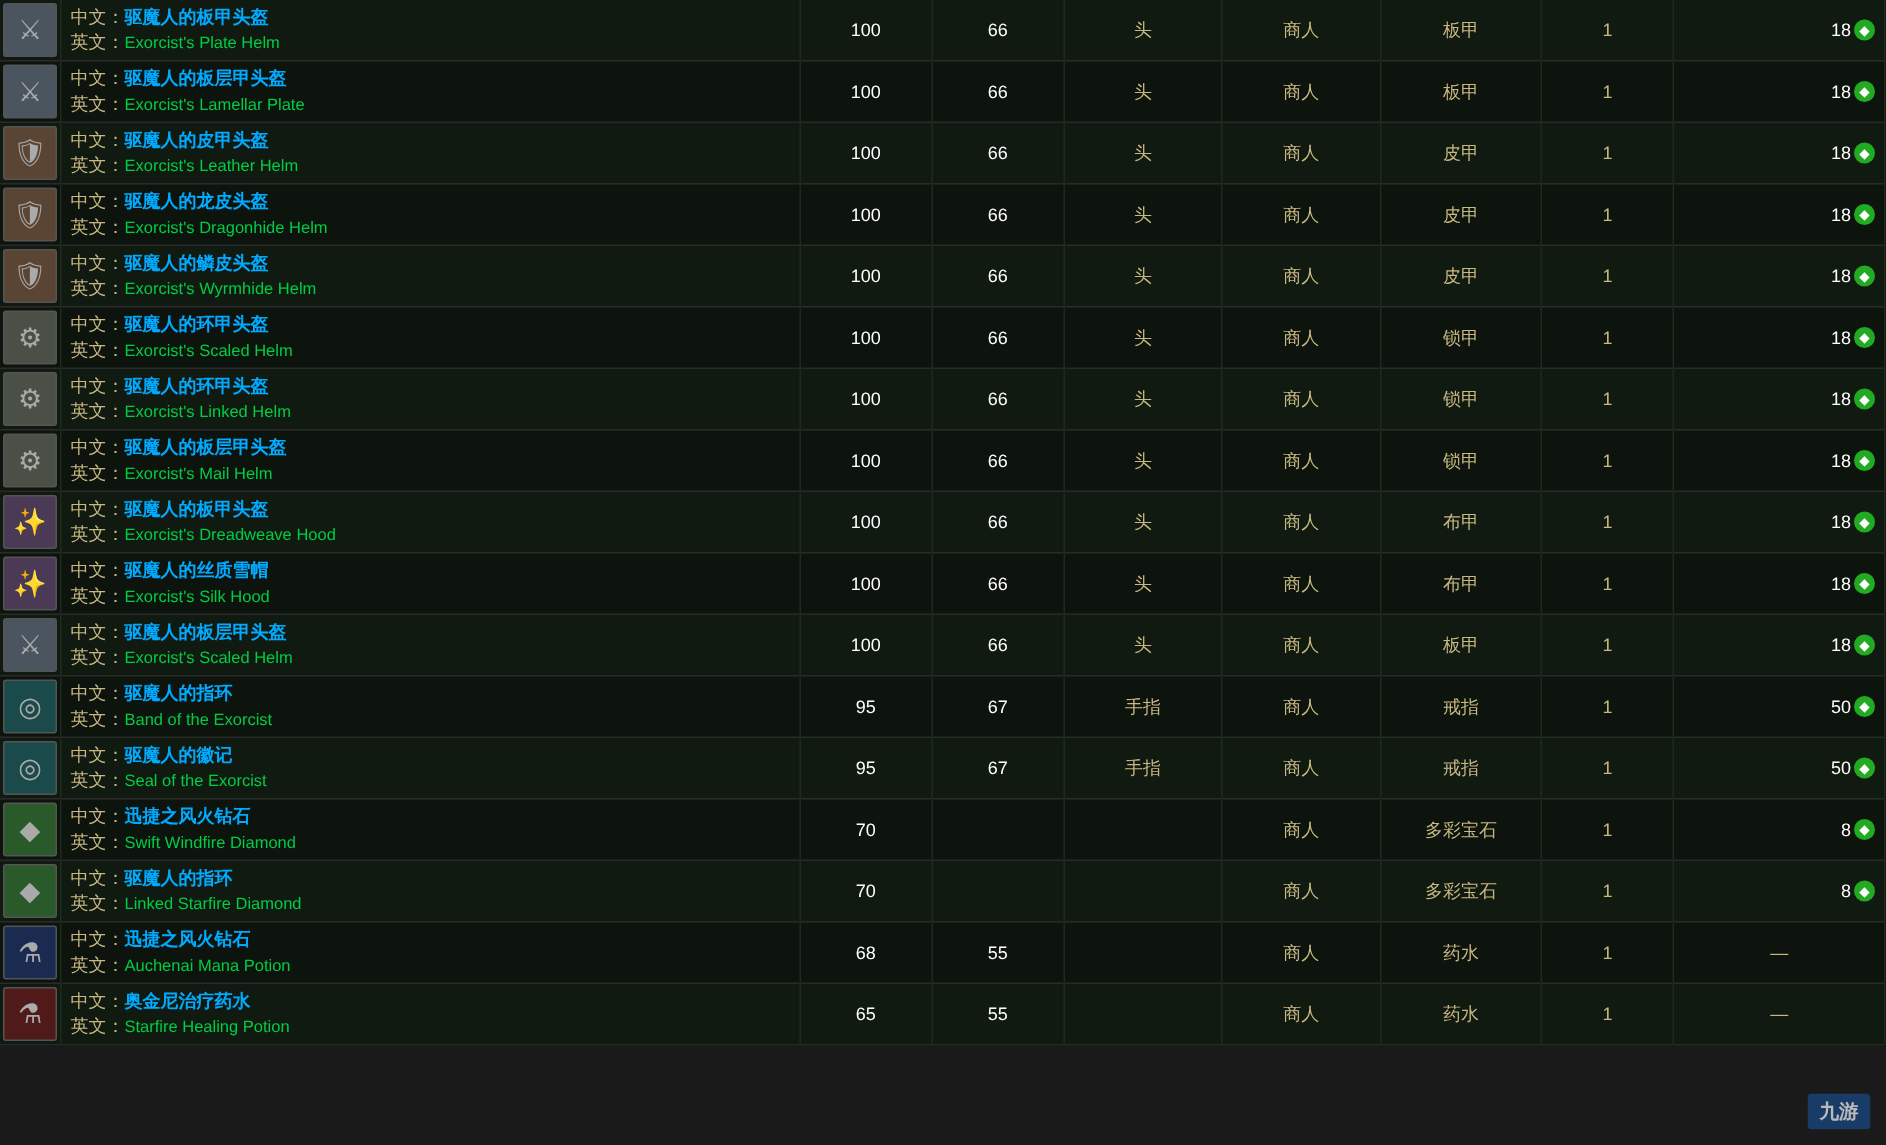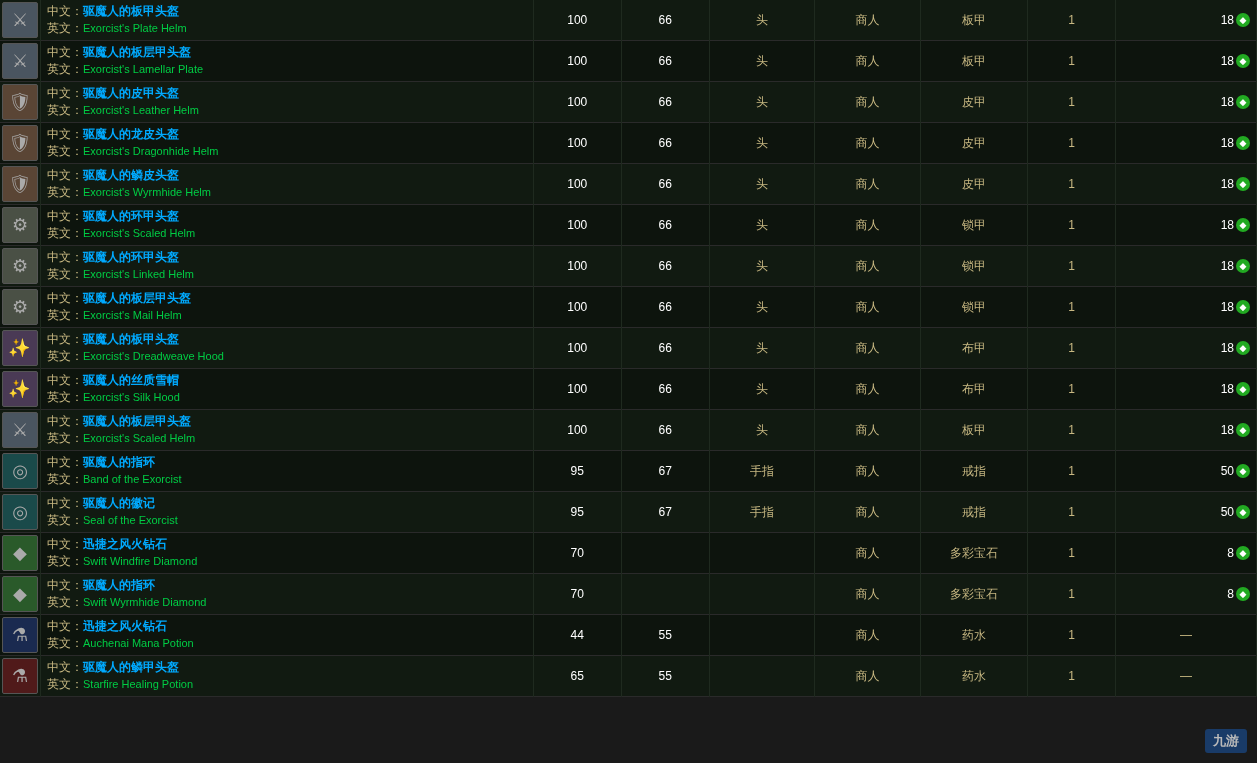--- a/index.html
+++ b/index.html
@@ -441,21 +441,21 @@
   </tr>
         <tr>
     <td class="item-icon">
       <div style="width:36px;height:36px;background:#2a5a2a;border:1px solid #555;border-radius:2px;display:flex;align-items:center;justify-content:center;font-size:18px;color:#aaa;">◆</div>
     </td>
     <td class="item-name-cell">
       <div>
         <span style="color:#c8b882;">中文：</span><span class="item-name-zh">驱魔人的指环</span>
       </div>
       <div>
-        <span style="color:#c8b882;">英文：</span><span class="item-name-en">Swift Wyrmhide Diamond</span>
+        <span style="color:#c8b882;">英文：</span><span class="item-name-en">Linked Starfire Diamond</span>
       </div>
     </td>
     <td class="col-num"><span style="color:#fff;">70</span></td>
     <td class="col-num"></td>
     <td class="col-text"></td>
     <td class="col-text"><span style="color:#c8b882;">商人</span></td>
     <td class="col-text"><span style="color:#c8b882;">多彩宝石</span></td>
     <td class="col-num"><span style="color:#c8b882;">1</span></td>
     <td class="col-price">
             <div style="display:flex;align-items:center;justify-content:flex-end;gap:2px;">
@@ -469,35 +469,35 @@
       <div style="width:36px;height:36px;background:#1a2a50;border:1px solid #555;border-radius:2px;display:flex;align-items:center;justify-content:center;font-size:18px;color:#aaa;">⚗</div>
     </td>
     <td class="item-name-cell">
       <div>
         <span style="color:#c8b882;">中文：</span><span class="item-name-zh">迅捷之风火钻石</span>
       </div>
       <div>
         <span style="color:#c8b882;">英文：</span><span class="item-name-en">Auchenai Mana Potion</span>
       </div>
     </td>
-    <td class="col-num"><span style="color:#fff;">44</span></td>
+    <td class="col-num"><span style="color:#fff;">68</span></td>
     <td class="col-num"><span style="color:#fff;">55</span></td>
     <td class="col-text"></td>
     <td class="col-text"><span style="color:#c8b882;">商人</span></td>
     <td class="col-text"><span style="color:#c8b882;">药水</span></td>
     <td class="col-num"><span style="color:#c8b882;">1</span></td>
     <td class="col-price"><span style="color:#c8b882;">—</span></td>
   </tr>
         <tr>
     <td class="item-icon">
       <div style="width:36px;height:36px;background:#501a1a;border:1px solid #555;border-radius:2px;display:flex;align-items:center;justify-content:center;font-size:18px;color:#aaa;">⚗</div>
     </td>
     <td class="item-name-cell">
       <div>
-        <span style="color:#c8b882;">中文：</span><span class="item-name-zh">驱魔人的鳞甲头盔</span>
+        <span style="color:#c8b882;">中文：</span><span class="item-name-zh">奥金尼治疗药水</span>
       </div>
       <div>
         <span style="color:#c8b882;">英文：</span><span class="item-name-en">Starfire Healing Potion</span>
       </div>
     </td>
     <td class="col-num"><span style="color:#fff;">65</span></td>
     <td class="col-num"><span style="color:#fff;">55</span></td>
     <td class="col-text"></td>
     <td class="col-text"><span style="color:#c8b882;">商人</span></td>
     <td class="col-text"><span style="color:#c8b882;">药水</span></td>

